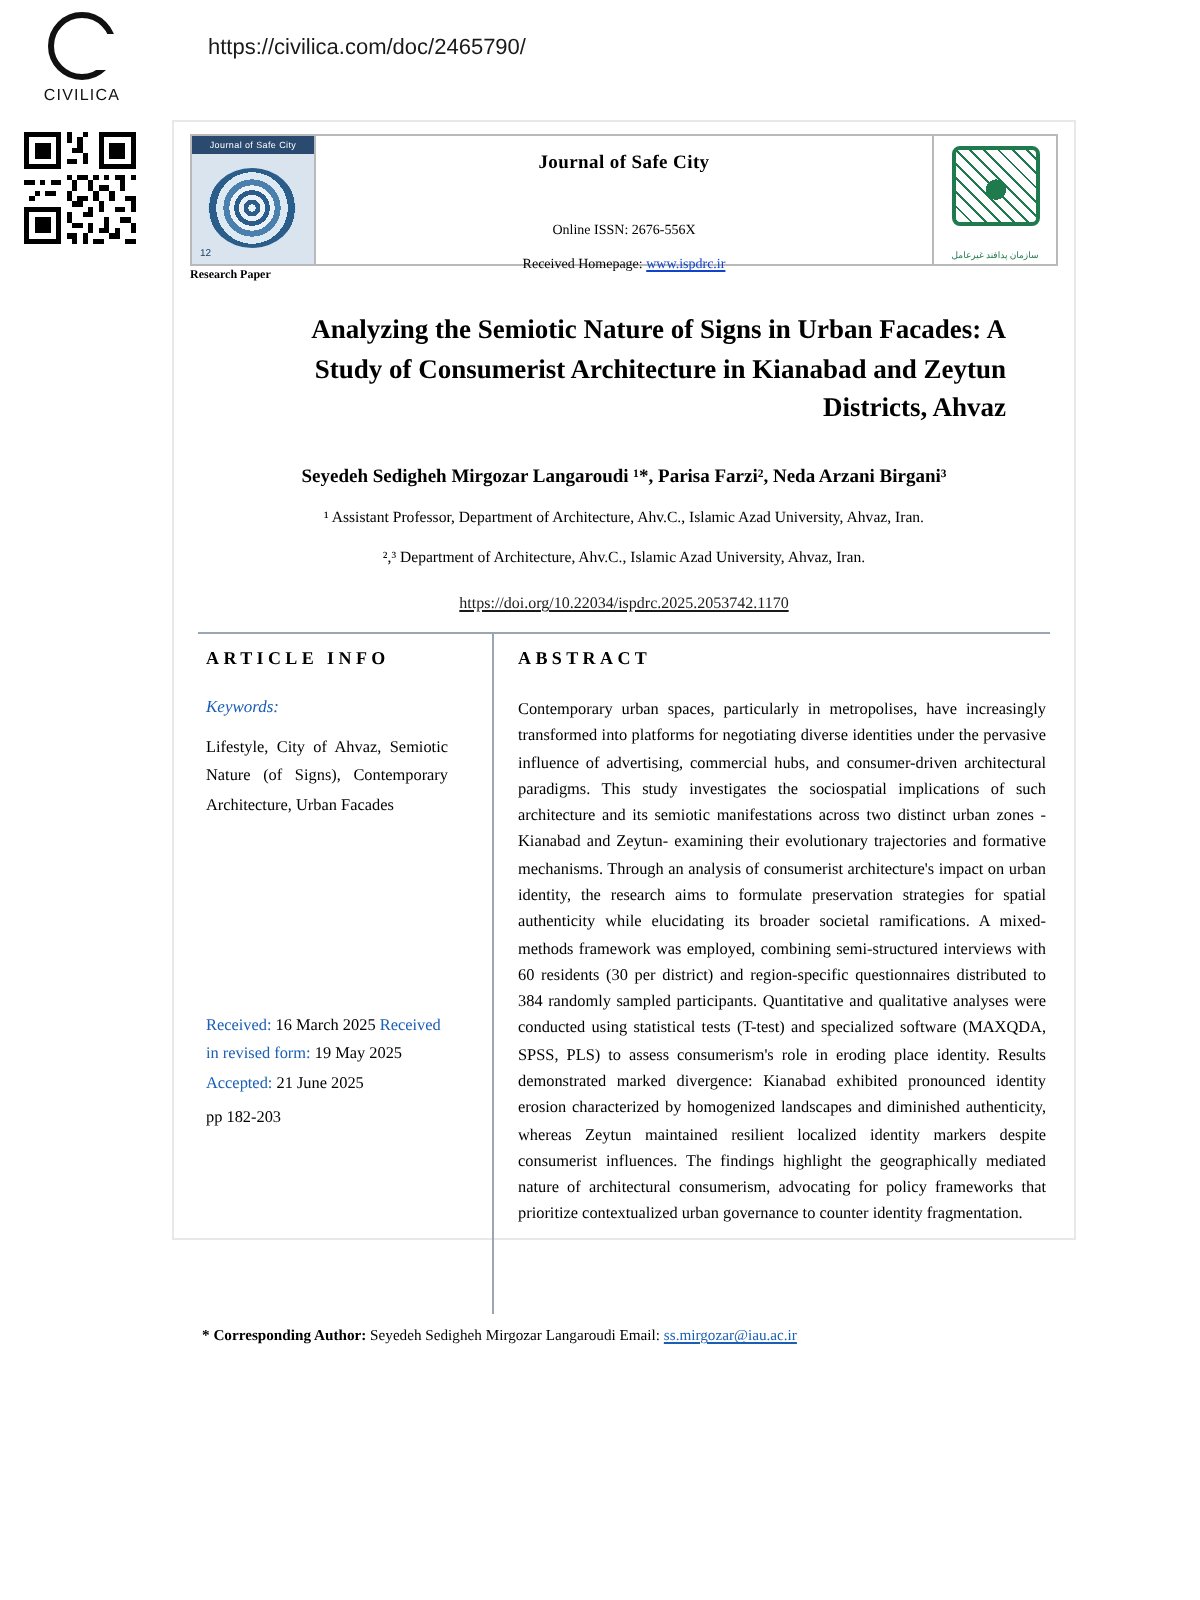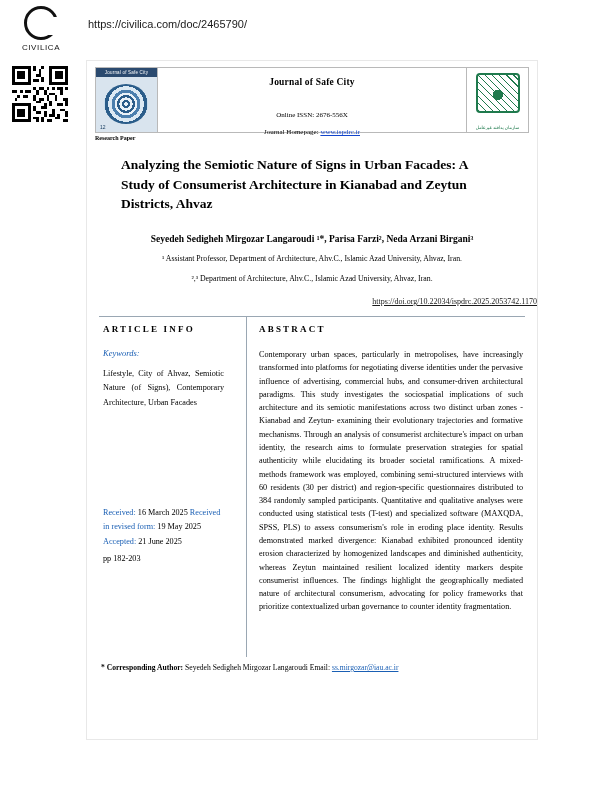--- a/index.html
+++ b/index.html
@@ -52,41 +52,41 @@
   }
   .civilica-text {
     font-family: "Liberation Sans", sans-serif;
     font-size: 8px;
     letter-spacing: 0.6px;
     margin-top: 3px;
     color: #111;
   }
   .doc-url {
     position: absolute;
-    left: 88px; top: 18px;
+    left: 104px; top: 18px;
     font-family: "Liberation Sans", sans-serif;
     font-size: 11px;
     color: #1a1a1a;
   }
 
   
   .qr {
     position: absolute;
     left: 12px; top: 66px;
     width: 56px; height: 56px;
     background: #fff;
   }
   .qr svg { display: block; }
 
   
   .sheet {
     position: absolute;
     left: 86px; top: 60px;
     width: 452px;
-    height: 680px;
+    height: 560px;
     background: #fff;
     border: 1px solid #e8e8e8;
     padding: 0;
   }
 
   
   .masthead {
     display: flex;
     margin: 6px 8px 0 8px;
     height: 66px;
@@ -171,42 +171,42 @@
   .paper-type {
     margin: 2px 0 0 8px;
     font-size: 6px;
     font-weight: bold;
     font-family: "Liberation Serif", serif;
   }
 
   
   .title {
     margin: 14px 34px 0 34px;
-    text-align: left;
+    text-align: right;
     font-size: 13.5px;
     font-weight: bold;
     line-height: 1.45;
   }
 
   
   .authors {
     margin: 20px 30px 0 30px;
     text-align: center;
     font-size: 9.5px;
     font-weight: bold;
   }
   .affil {
     margin: 9px 46px 0 46px;
     text-align: center;
     font-size: 7.8px;
     line-height: 1.5;
   }
   .doi {
     margin: 12px 0 0 0;
-    text-align: right;
+    text-align: center;
     font-size: 8px;
     font-family: Liberation Serif, serif;
   }
   .doi a {
     color: #1a1a1a;
     text-decoration: underline;
   }
 
   
   .hr {
@@ -354,21 +354,21 @@
     <div class="masthead">
       <div class="mast-left">
         <div class="jtitle">Journal of Safe City</div>
         <div class="swirl"></div>
         <div class="num">12</div>
       </div>
       <div class="mast-center">
         <div class="jname">Journal of Safe City</div>
         <div class="jissn">Online ISSN: 2676-556X</div>
         <div class="jhome">
-          <span>Journal Homepage:</span>
+          <span>Received Homepage:</span>
           <a href="#">www.ispdrc.ir</a>
         </div>
       </div>
       <div class="mast-right">
         <div class="emblem"></div>
         <div class="rtext">سازمان پدافند غیرعامل</div>
       </div>
     </div>
 
     <div class="paper-type">Research Paper</div>

